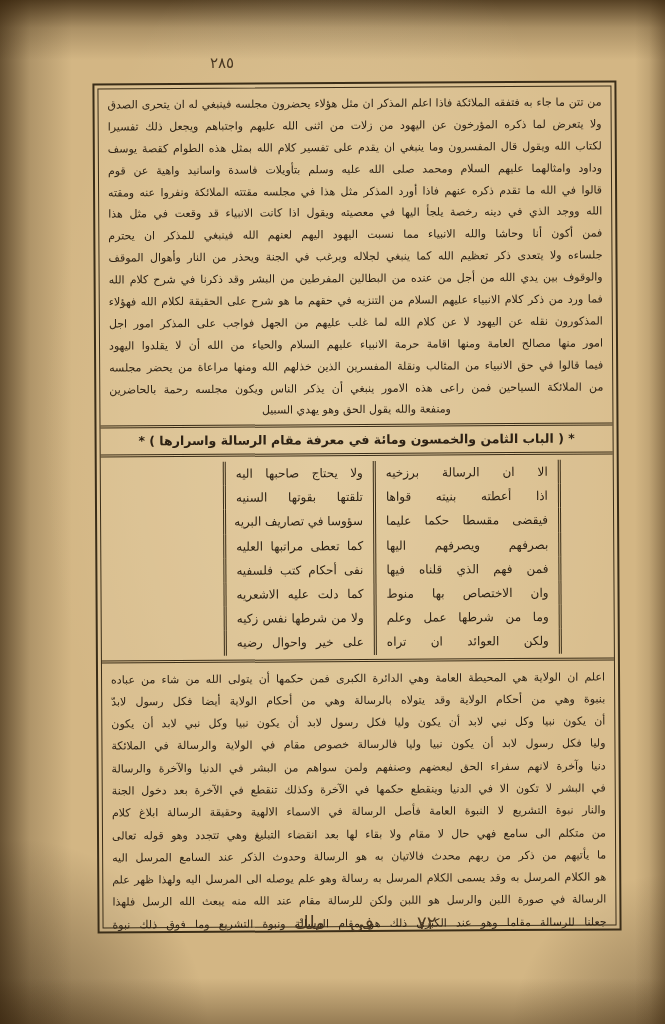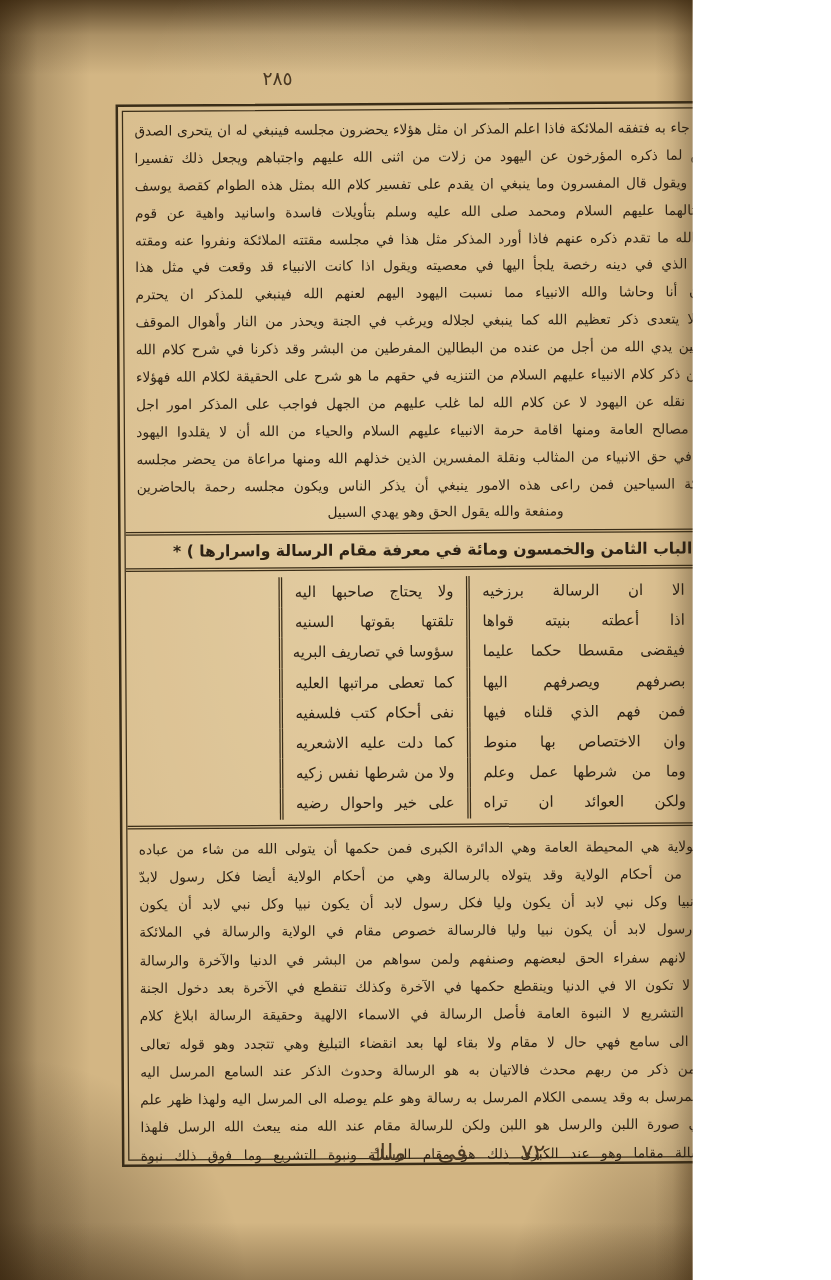--- a/index.html
+++ b/index.html
@@ -1,20 +1,20 @@
 <!DOCTYPE html>
 <html lang="ar"><head>
 <meta charset="utf-8">
 <style>
   * { margin:0; padding:0; box-sizing:border-box; }
   html,body { width:665px; height:1024px; }
   body { font-family:"DejaVu Sans", sans-serif; }
 
   .scan {
-    position:relative; width:554px; height:1024px; overflow:hidden;
+    position:relative; width:665px; height:1024px; overflow:hidden;
     background-color:#d3b684;
     background-image:
       radial-gradient(ellipse at 50% 42%, rgba(255,244,214,0.30), rgba(255,244,214,0) 62%),
       linear-gradient(180deg, rgba(52,33,10,0.78), rgba(52,33,10,0.25) 28px, rgba(52,33,10,0) 60px),
       linear-gradient(90deg, rgba(48,30,9,0.65), rgba(48,30,9,0.22) 30px, rgba(48,30,9,0) 72px),
       linear-gradient(270deg, rgba(58,37,12,0.45), rgba(58,37,12,0.12) 16px, rgba(58,37,12,0) 30px),
       linear-gradient(0deg, rgba(58,37,12,0.40), rgba(58,37,12,0) 46px),
       radial-gradient(circle at 2% 101%, rgba(40,24,6,0.55), rgba(40,24,6,0) 16%),
       radial-gradient(circle at 101% 101%, rgba(40,24,6,0.40), rgba(40,24,6,0) 13%);
   }

